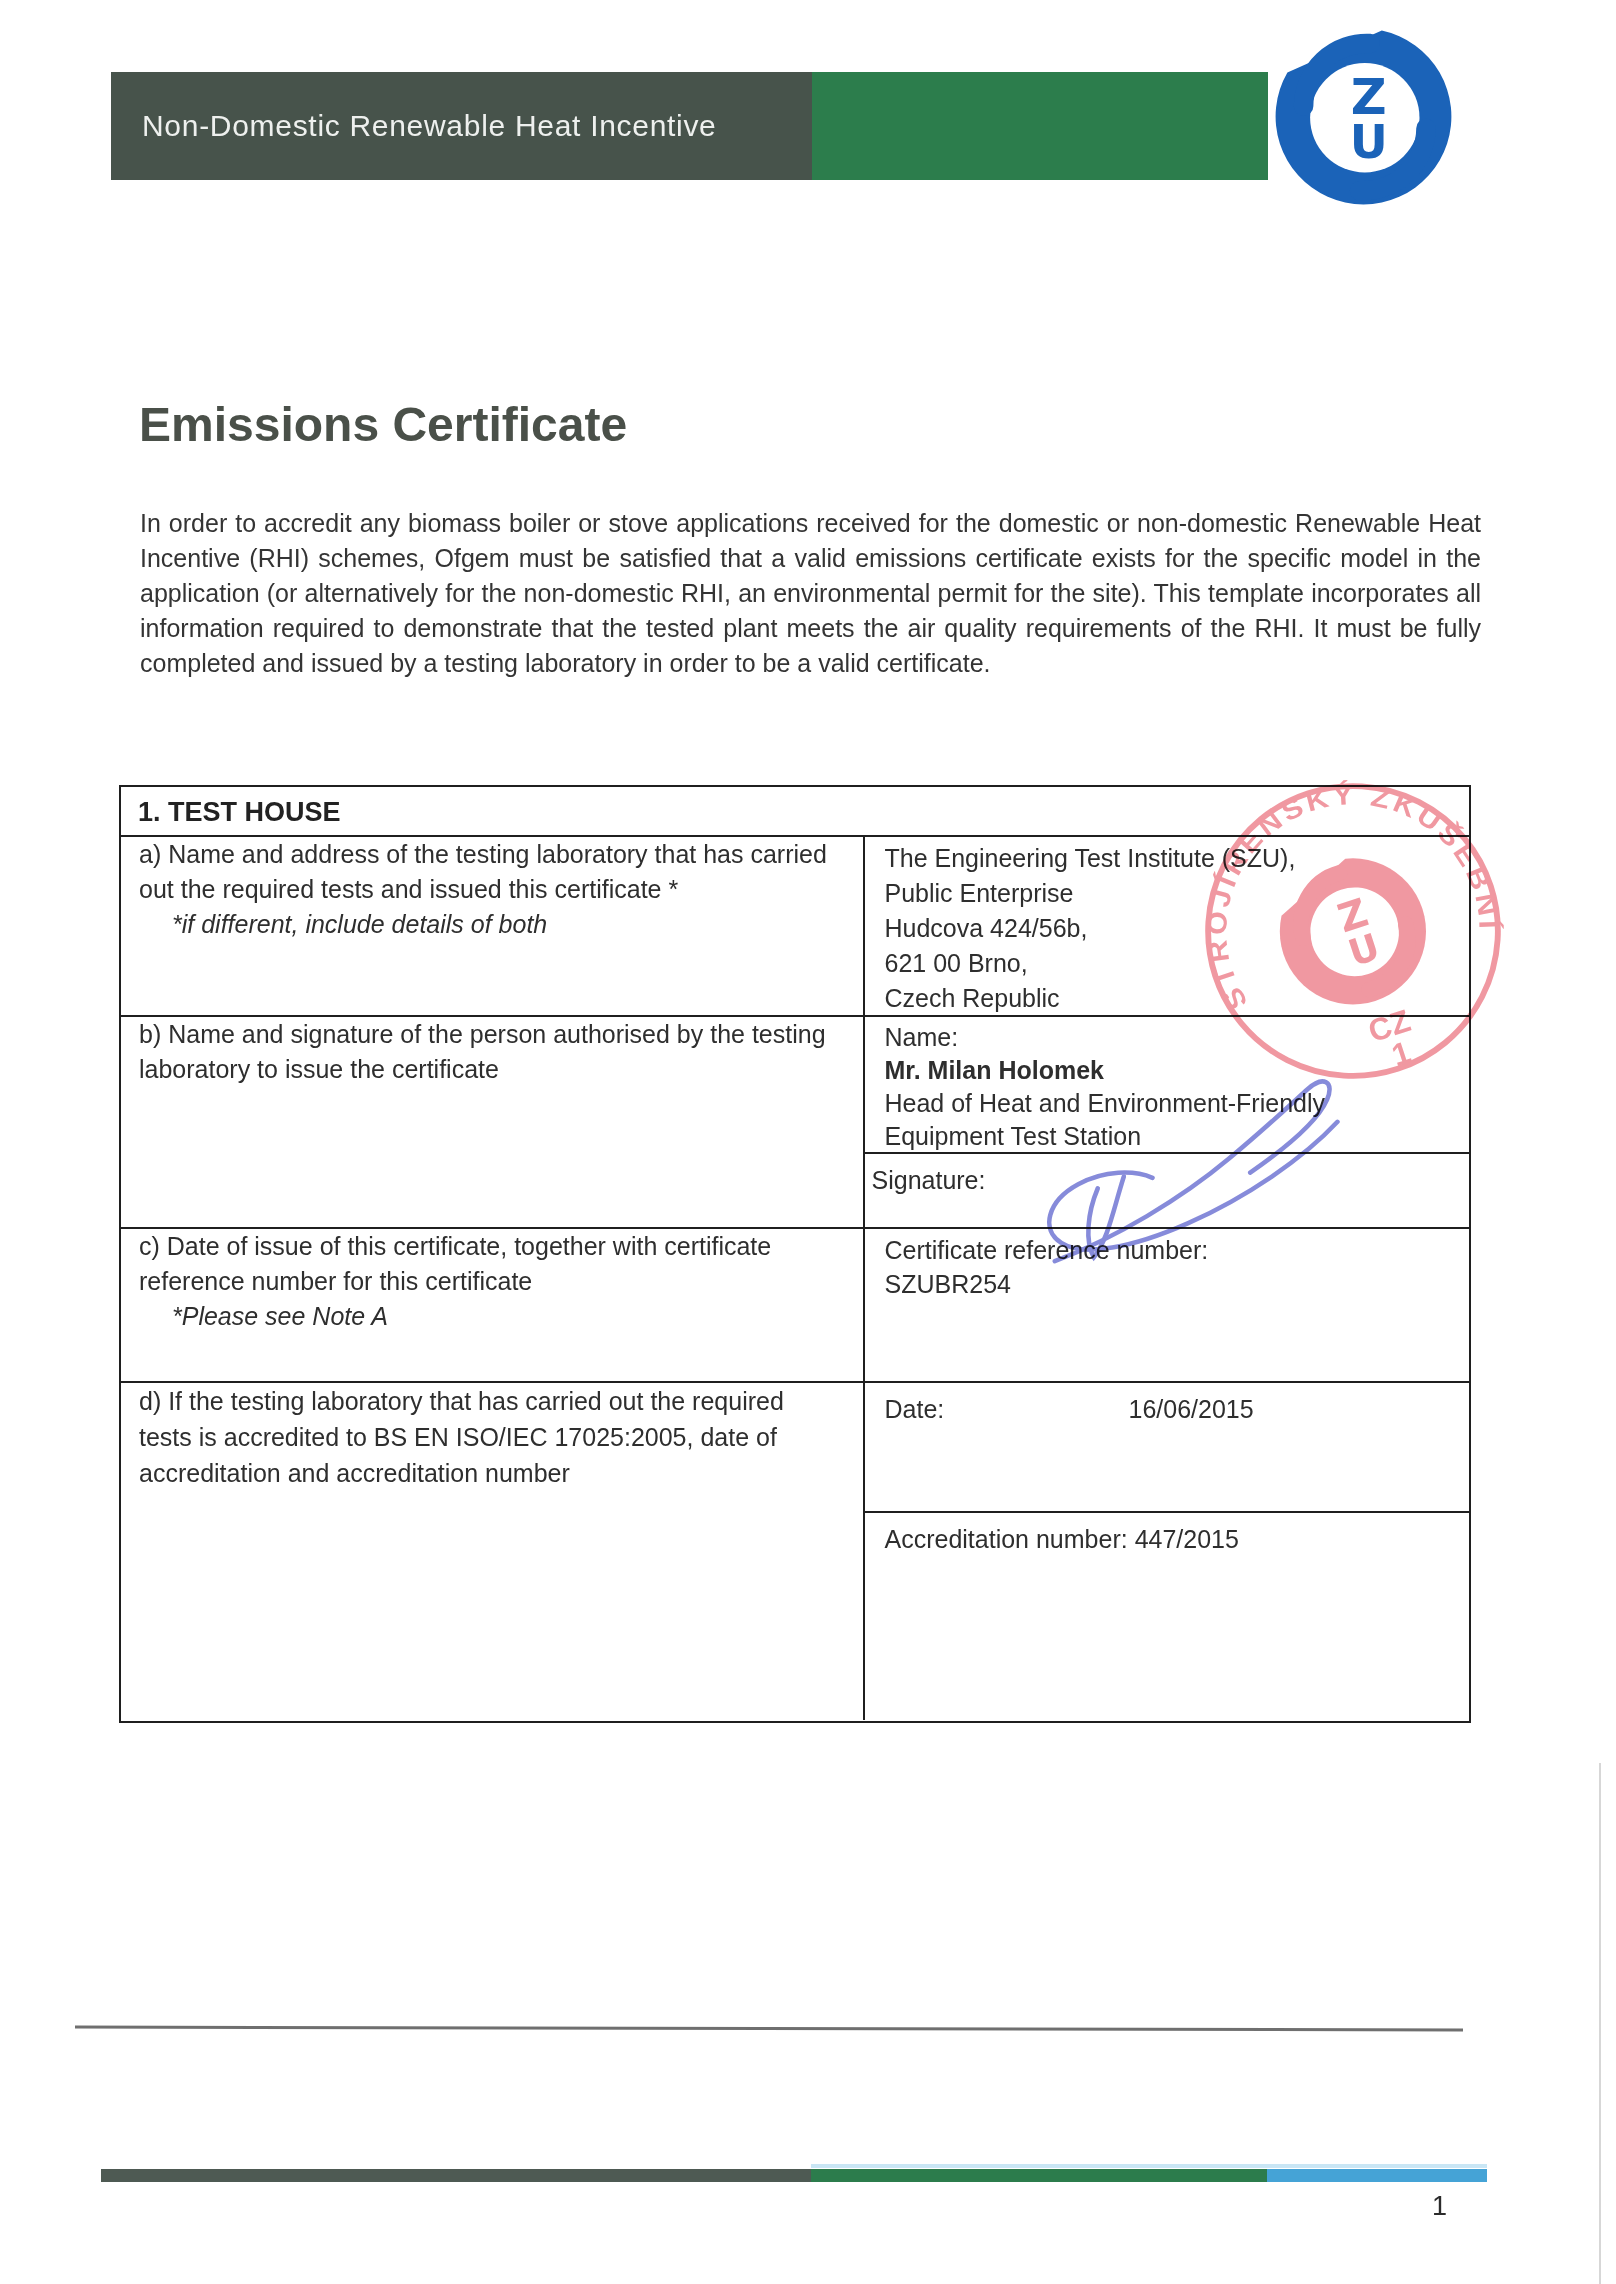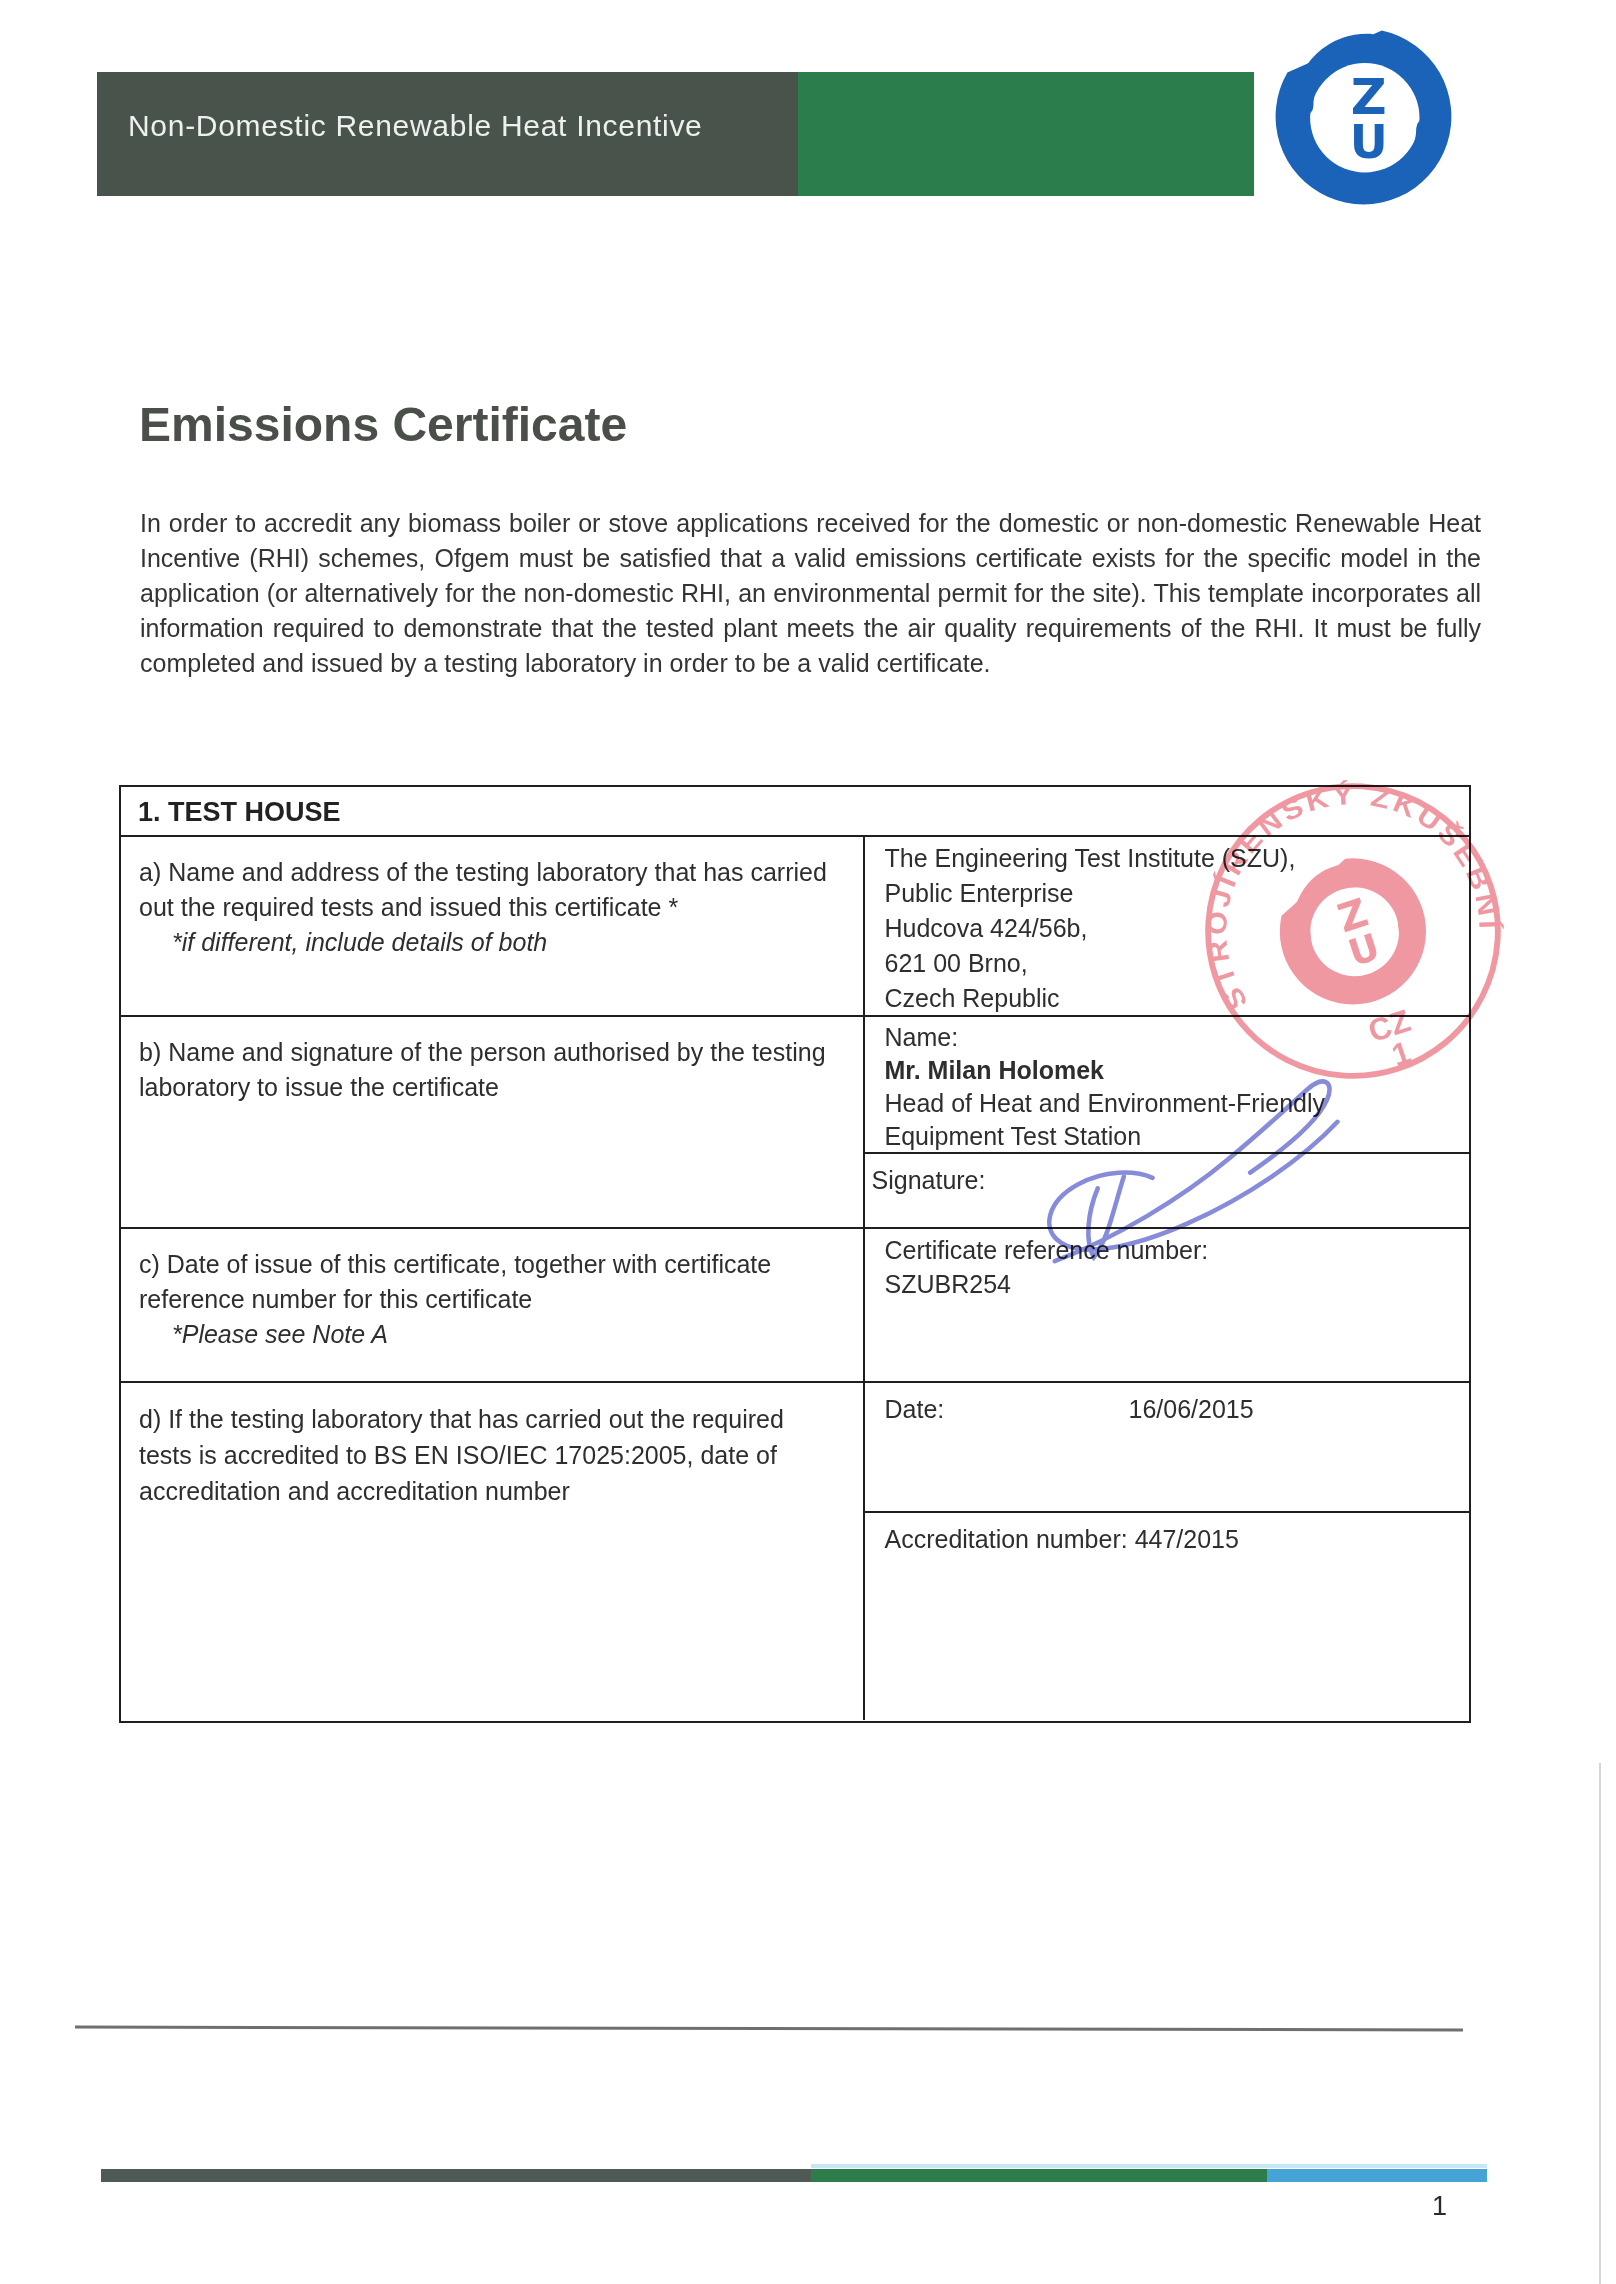--- a/index.html
+++ b/index.html
@@ -1,42 +1,42 @@
 <!DOCTYPE html>
 <html style="font-size:10.4px"><head>
 <meta charset="utf-8">
 <style>
   html,body{margin:0;padding:0;background:#ffffff;}
   body{width:1616px;height:2284px;position:relative;overflow:hidden;
        font-family:"Liberation Sans", sans-serif;color:#333;}
   .page{position:absolute;inset:0;background:#fff;}
 
   
-  .banner{position:absolute;left:97px;top:72px;width:1157px;height:124px;
+  .banner{position:absolute;left:111px;top:72px;width:1157px;height:108px;
           background:linear-gradient(90deg,#47534b 0px,#47534b 701px,#2c7d4c 701px,#2c7d4c 100%);}
   .banner-text{position:absolute;left:31px;top:0;height:108px;line-height:108px;
                font-size:30px;color:#eef0ee;letter-spacing:0.7px;white-space:nowrap;}
 
   .logo-svg{position:absolute;left:1273px;top:26px;width:181px;height:181px;}
 
   
   .title{position:absolute;left:139px;top:399px;margin:0;font-size:48px;line-height:1.1;
          font-weight:bold;color:#4a5049;letter-spacing:0;}
   .intro{position:absolute;left:140px;top:506px;width:1341px;margin:0;
          font-size:25px;line-height:35px;text-align:justify;color:#343434;}
 
   
   .tbl{position:absolute;left:119px;top:785px;width:1352px;height:938px;
        border:2.6px solid #1f1f1f;box-sizing:border-box;font-size:25px;line-height:35px;color:#2e2e2e;}
   .t-head{height:50px;border-bottom:2.6px solid #1f1f1f;box-sizing:border-box;
           font-size:27px;font-weight:bold;padding:7.8px 0 0 17px;color:#222;}
   .t-row{display:flex;border-bottom:2.6px solid #1f1f1f;box-sizing:border-box;overflow:hidden;}
   .t-row.last{border-bottom:none;}
   .c-l{width:744px;box-sizing:border-box;border-right:2.6px solid #1f1f1f;
-       padding:18px 26px 0 18px;overflow:hidden;}
+       padding:0 26px 0 18px;overflow:hidden;}
   .c-r{flex:1;box-sizing:border-box;display:flex;flex-direction:column;overflow:hidden;}
   .sub{box-sizing:border-box;overflow:hidden;}
   .sub.bline{border-bottom:2.6px solid #1f1f1f;}
   .it{font-style:italic;margin-left:33px;}
   .bold{font-weight:bold;}
   .note-gap{margin-top:6.5px;}
   .date-label{display:inline-block;width:244px;}
 
   
   .stamp-svg{position:absolute;left:1199px;top:777px;width:308px;height:308px;

